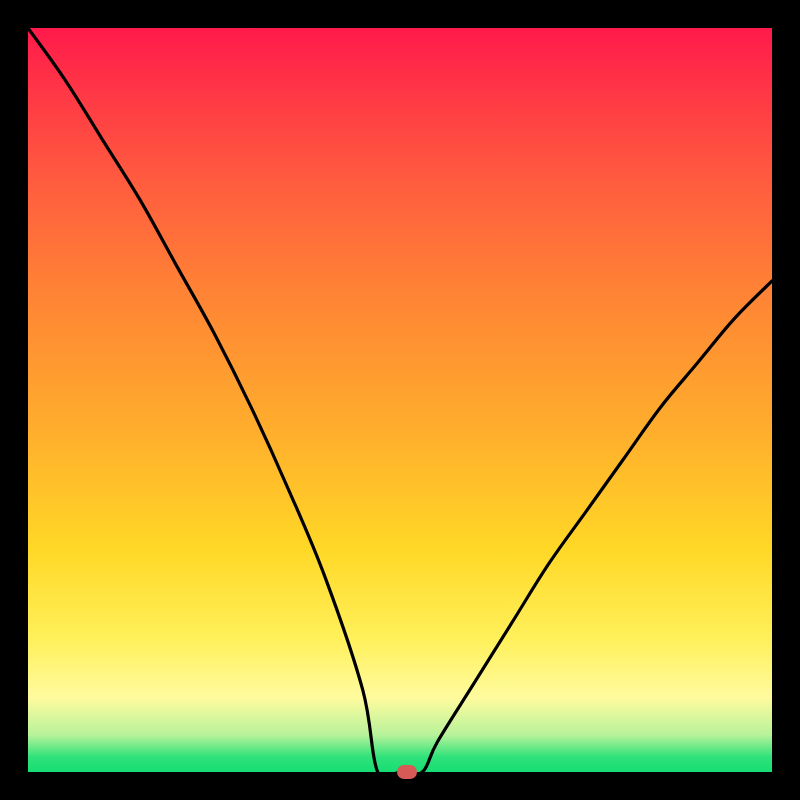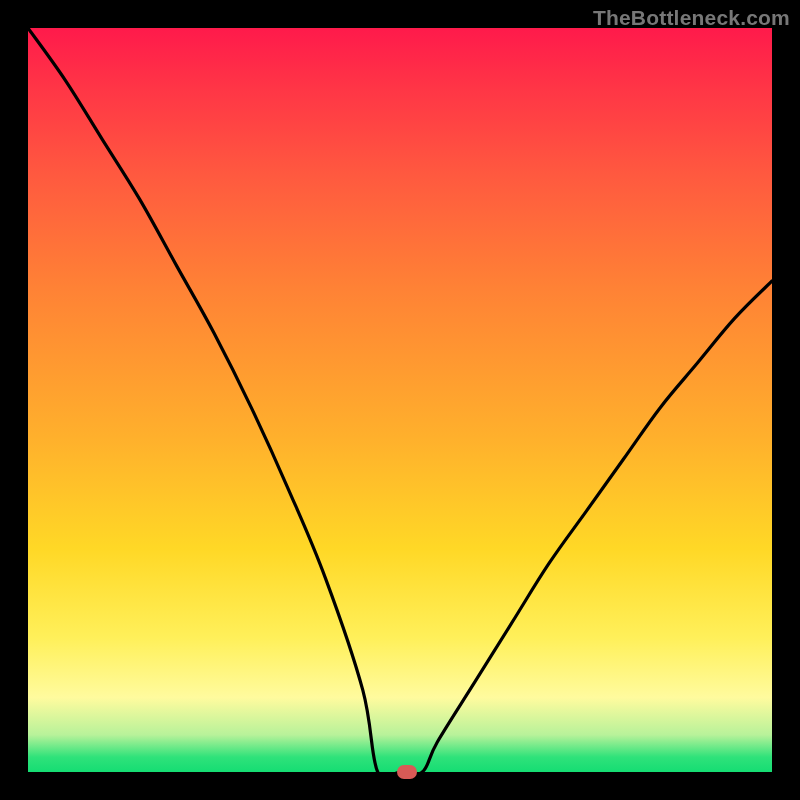--- a/index.html
+++ b/index.html
@@ -59,20 +59,19 @@
     height: 14px;
     border-radius: 7px;
     background: #d85a56;
     transform: translate(-50%, -50%);
   }
 </style>
 </head>
 <body>
 
 <div class="frame">
-  <div class="watermark">TheBottleneck.com</div>
   <div class="plot">
     <svg class="curve" viewBox="0 0 744 744" preserveAspectRatio="none">
       <path id="curve-path" d="M 0.0 0.0 C 6.7 9.4, 23.8 32.0, 37.2 52.1 C 50.6 72.2, 61.0 90.2, 74.4 111.6 C 87.8 133.0, 98.2 148.4, 111.6 171.1 C 125.0 193.9, 135.4 214.0, 148.8 238.1 C 162.2 262.2, 172.6 279.6, 186.0 305.0 C 199.4 330.5, 209.8 351.3, 223.2 379.4 C 236.6 407.6, 247.0 430.5, 260.4 461.3 C 273.8 492.1, 284.2 514.4, 297.6 550.6 C 311.0 586.7, 325.4 627.3, 334.8 662.2 C 344.2 697.0, 343.0 729.3, 349.7 744.0 C 356.4 758.7, 364.0 744.0, 372.0 744.0 C 380.0 744.0, 387.6 749.4, 394.3 744.0 C 401.0 738.6, 399.8 730.3, 409.2 714.2 C 418.6 698.2, 433.0 676.1, 446.4 654.7 C 459.8 633.3, 470.2 616.6, 483.6 595.2 C 497.0 573.8, 507.4 555.8, 520.8 535.7 C 534.2 515.6, 544.6 502.3, 558.0 483.6 C 571.4 464.9, 581.8 450.3, 595.2 431.5 C 608.6 412.8, 619.0 396.8, 632.4 379.4 C 645.8 362.0, 656.2 350.9, 669.6 334.8 C 683.0 318.7, 693.4 304.9, 706.8 290.2 C 720.2 275.4, 737.3 259.7, 744.0 253.0" fill="none" stroke="#000" stroke-width="3.2" stroke-linejoin="round" stroke-linecap="round"></path>
     </svg>
     <div class="marker" id="marker" style="left: 379.44px; top: 744px; background: rgb(216, 90, 86);"></div>
   </div>
 </div>
 
 </body></html>

